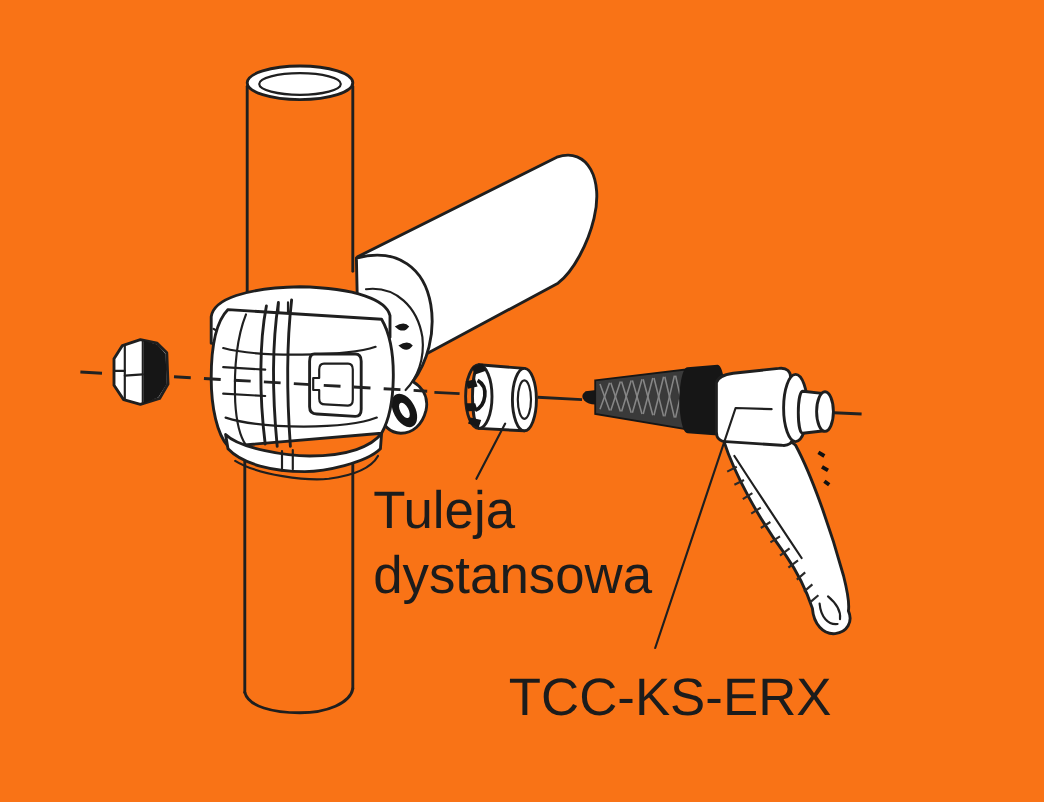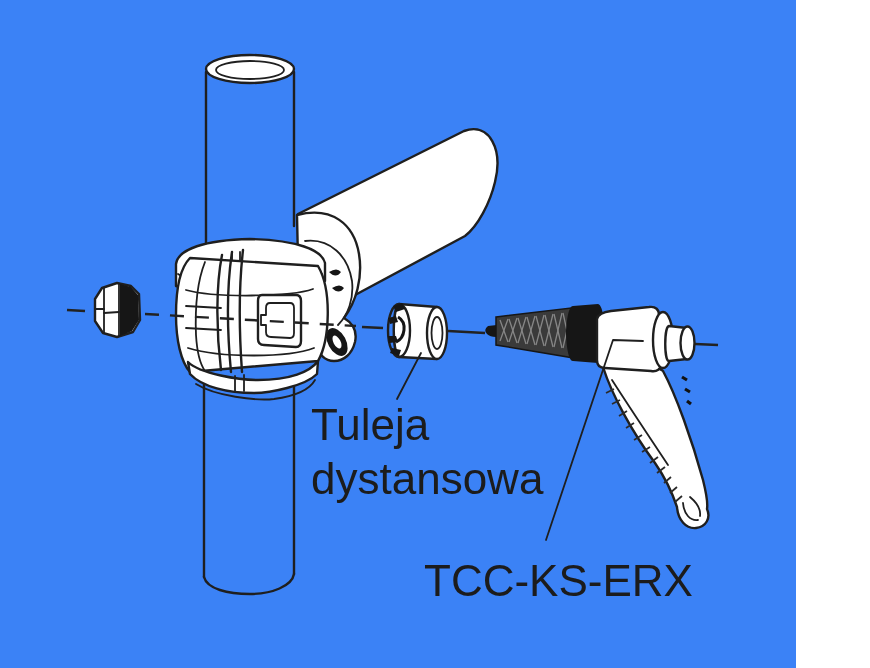--- a/index.html
+++ b/index.html
@@ -1,17 +1,17 @@
 <!DOCTYPE html>
 <html><head>
 <meta charset="utf-8">
 <style>
   html,body{margin:0;padding:0;background:#ffffff;}
   .canvas{
-    position:relative;width:796px;height:668px;background:#3b82f6;
+    position:relative;width:870px;height:668px;background:#f97316;
     font-family:"Liberation Sans", sans-serif;overflow:hidden;
   }
   svg{display:block}
   .lbl{fill:#1c1c1c;font-family:"Liberation Sans", sans-serif;font-size:44px;letter-spacing:0px;}
   .ink{stroke:#1f1f1f;fill:none;stroke-width:2.4;stroke-linecap:round;stroke-linejoin:round;}
   .ink-thin{stroke:#1f1f1f;fill:none;stroke-width:1.8;stroke-linecap:round;stroke-linejoin:round;}
   .white{fill:#ffffff;}
   .dark{fill:#161616;stroke:none;}
   .cline{stroke:#222;stroke-width:2.4;fill:none;}
 </style>

